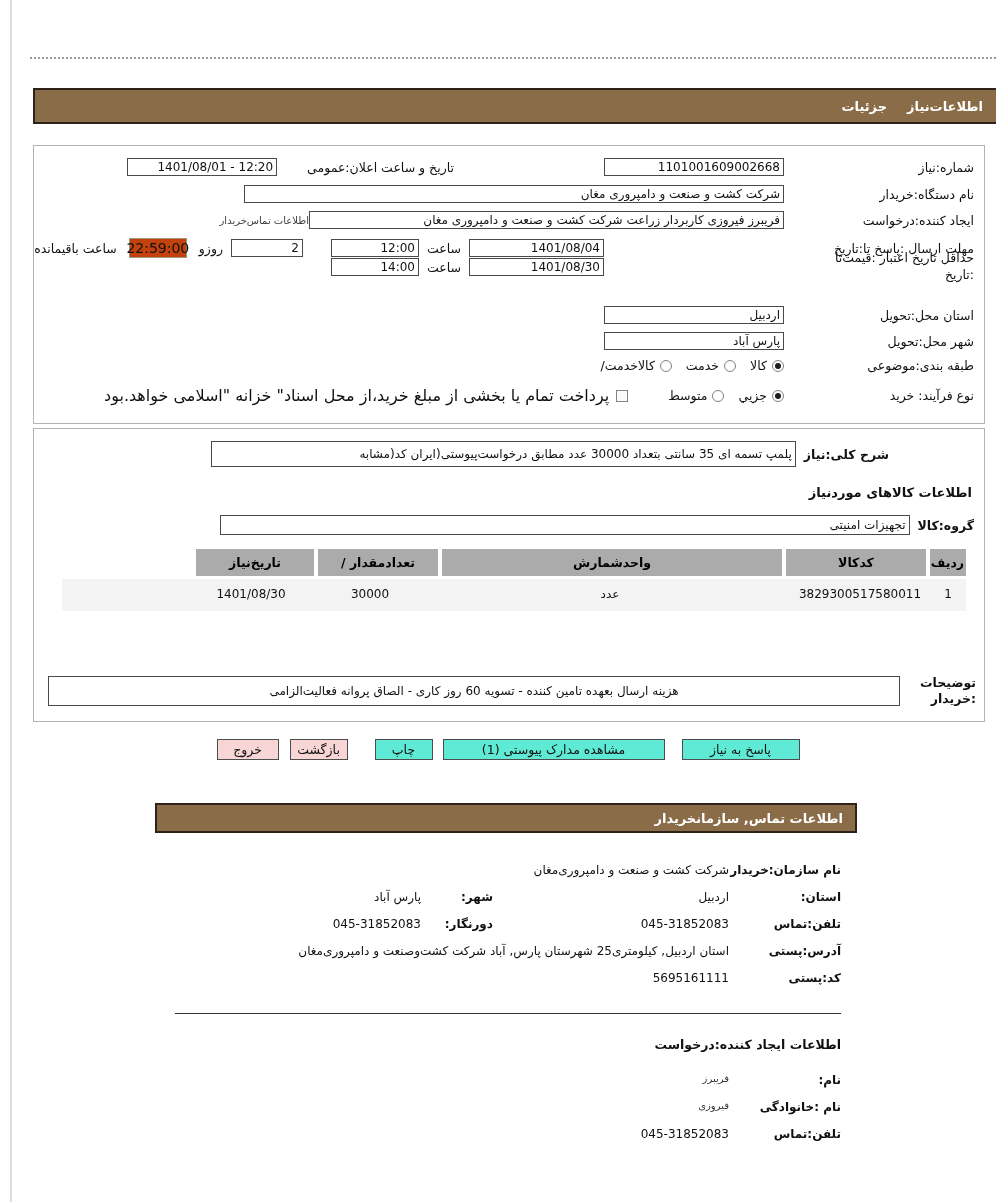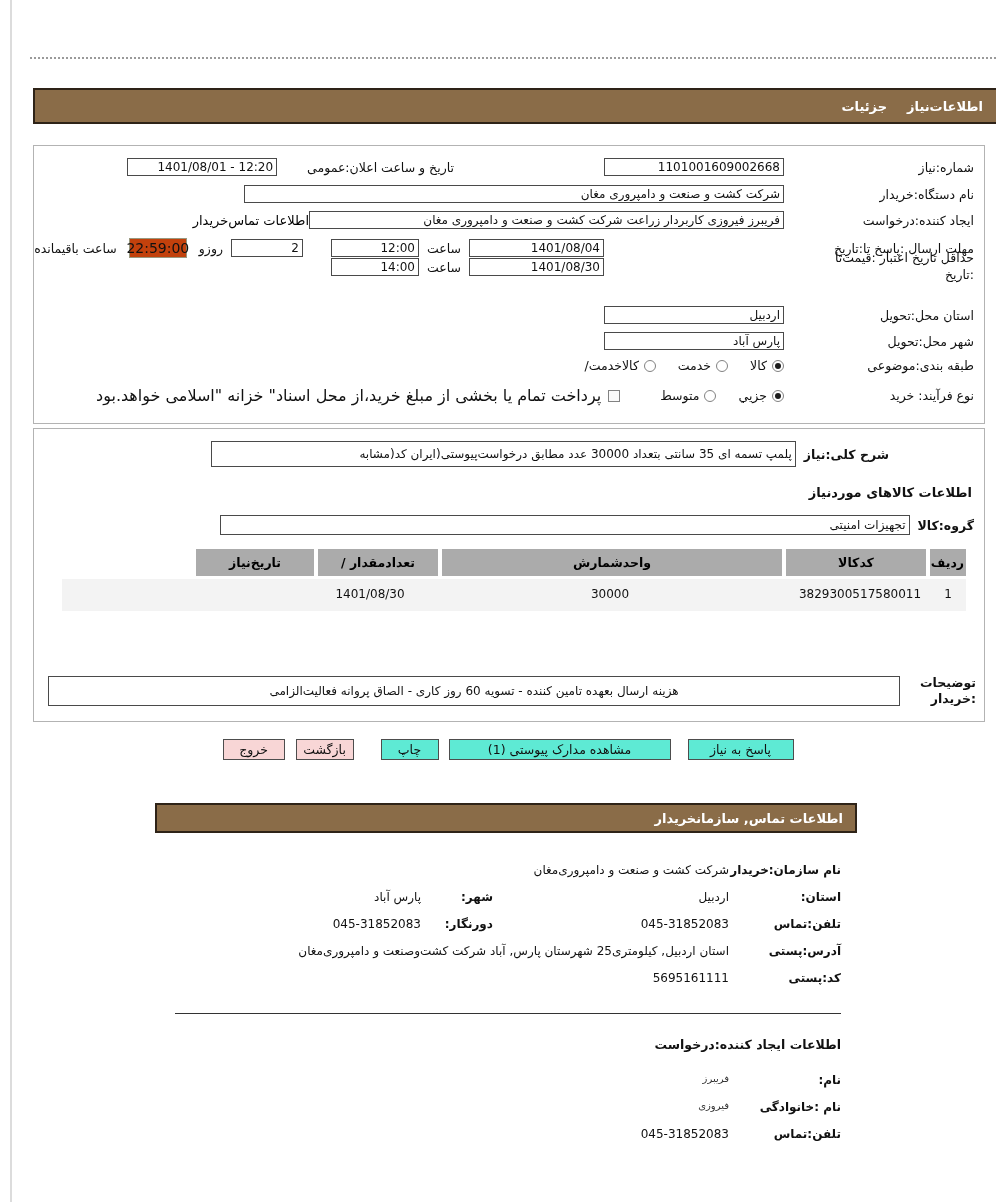--- a/index.html
+++ b/index.html
@@ -24,24 +24,24 @@
   .flabel{width:190px;flex:none;}
   .flabel .wrapcap{display:inline-block;width:152px;line-height:1.35;}
   .lab{flex:none;}
   .b{font-weight:bold;}
   .inp{border:1px solid #4a4a4a;height:18px;background:#fff;
        font:12px "DejaVu Sans",sans-serif;padding:0 3px;box-sizing:border-box;
        text-align:right;direction:rtl;flex:none;color:#111;}
   .h26{height:26px;} .h20{height:20px;} .h30{height:30px;text-align:center;}
   .w135{width:135px;} .w150{width:150px;} .w180{width:180px;} .w88{width:88px;}
   .w72{width:72px;} .w540{width:540px;} .w475{width:475px;} .w585{width:585px;} .w690{width:690px;}
-  .ml8{margin-left:8px;} .ml12{margin-left:12px;} .ml22{margin-left:22px;} .ml28{margin-left:28px;}
+  .ml8{margin-left:8px;} .ml12{margin-left:12px;} .ml22{margin-left:14px;} .ml28{margin-left:28px;}
   .ml30{margin-left:30px;} .ml40{margin-left:40px;} .ml55{margin-left:55px;} .ml150{margin-left:150px;}
   .mr180{margin-right:180px;}
-  .link{color:#000000;text-decoration:none;font-size:13px;flex:none;cursor:pointer;}
+  .link{color:#404040;text-decoration:none;font-size:10px;flex:none;cursor:pointer;}
   .timebox{width:56px;height:18px;background:#c2410c;border:1px solid #99987f;
            display:flex;align-items:center;justify-content:center;font-size:14px;flex:none;}
   .radio{width:12px;height:12px;border:1px solid #828282;border-radius:50%;background:#fff;
          display:inline-block;position:relative;flex:none;margin-left:5px;box-sizing:border-box;}
   .radio.sel::after{content:"";position:absolute;top:2px;left:2px;right:2px;bottom:2px;
                     background:#1d1d1d;border-radius:50%;}
   .chk{width:12px;height:12px;border:1px solid #828282;background:#fafafa;display:inline-block;
        flex:none;margin-left:7px;box-sizing:border-box;}
   
   .gtable{position:absolute;left:28px;right:18px;top:120px;direction:rtl;}
@@ -50,21 +50,21 @@
   .th{background:#ababab;font-weight:bold;font-size:12.5px;text-align:center;
       padding:6px 2px;color:#000;}
   .tbody{margin-top:3px;background:#f3f3f3;}
   .td{font-size:12px;text-align:center;padding:8px 2px;display:flex;
       align-items:center;justify-content:center;line-height:1.3;}
   
   .btnrow{left:33px;top:739px;width:950px;display:flex;direction:rtl;justify-content:center;align-items:center;}
   .btn{height:21px;font-size:12.5px;display:flex;align-items:center;justify-content:center;
        border:1px solid #4d4d4d;box-sizing:border-box;flex:none;cursor:pointer;}
   .btn.green{background:#5eead4;} .btn.pink{background:#f8d6d6;}
-  .bw118{width:106px;} .bw222{width:222px;} .bw58{width:58px;} .bw62{width:62px;}
+  .bw118{width:118px;} .bw222{width:222px;} .bw58{width:58px;} .bw62{width:62px;}
   
   .contact{left:155px;top:833px;width:686px;font-size:12px;height:340px;}
   .crow{position:absolute;right:0;left:0;display:flex;align-items:flex-start;}
   .clabel{width:112px;flex:none;font-weight:bold;}
   .cval{width:236px;flex:none;}
   .clabel2{width:72px;flex:none;font-weight:bold;}
   .cval2{width:170px;flex:none;}
   .cwide{width:500px;flex:none;}
   .small{font-size:10px;color:#333;}
   .sep{position:absolute;left:20px;right:0;top:180px;border-top:1px solid #333;}
@@ -186,20 +186,21 @@
     <div class="thead">
       <div class="th">ردیف</div>
       <div class="th">کدکالا</div>
       <div class="th">واحدشمارش</div>
       <div class="th">تعدادمقدار /</div>
       <div class="th">تاریخ‌نیاز</div>
     </div>
     <div class="tbody">
       <div class="td">1</div>
       <div class="td">3829300517580011</div>
+      <div class="td">عدد</div>
       <div class="td">30000</div>
       <div class="td">1401/08/30</div>
     </div>
   </div>
 
   <div class="frow" style="top:246px;right:8px;left:14px;align-items:center">
     <div class="notes-label">توضیحات :خریدار</div>
     <input class="inp h30" style="flex: 1 1 0%; margin-right: 6px;" readonly="" value="هزینه ارسال بعهده تامین کننده - تسویه 60 روز کاری - الصاق پروانه فعالیت‌الزامی">
   </div>
 </div>

